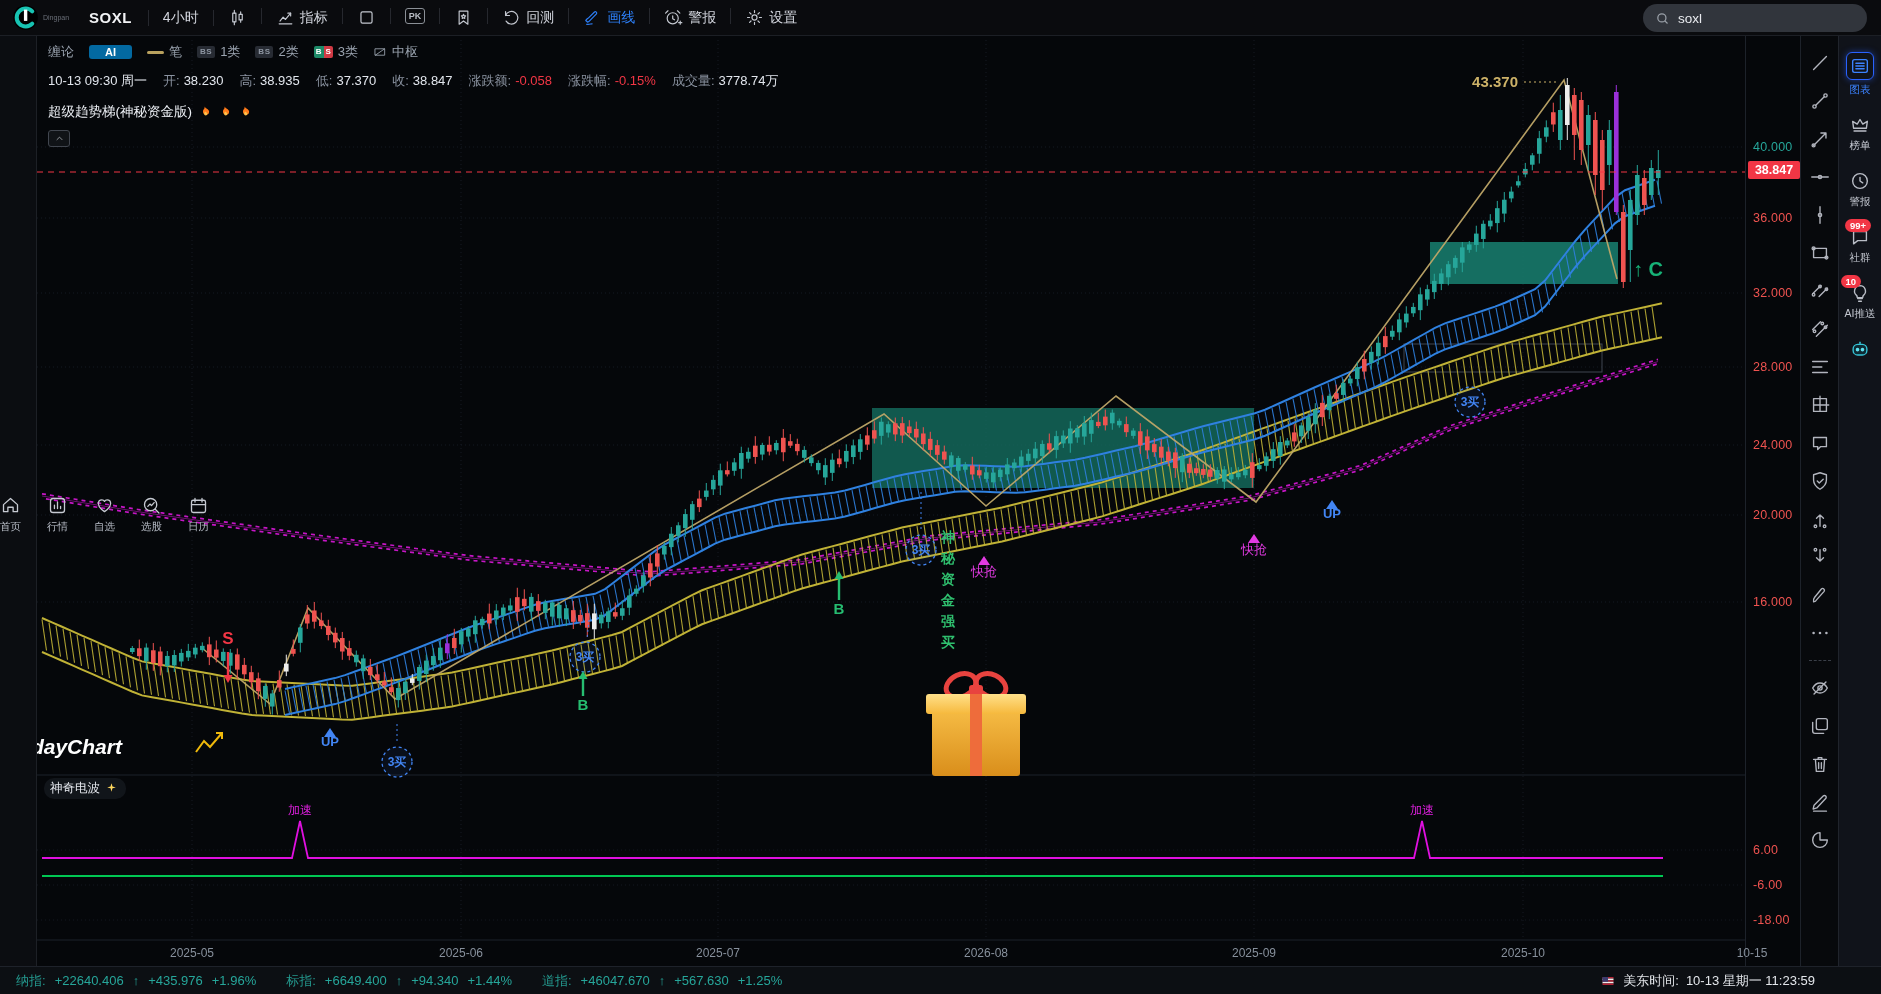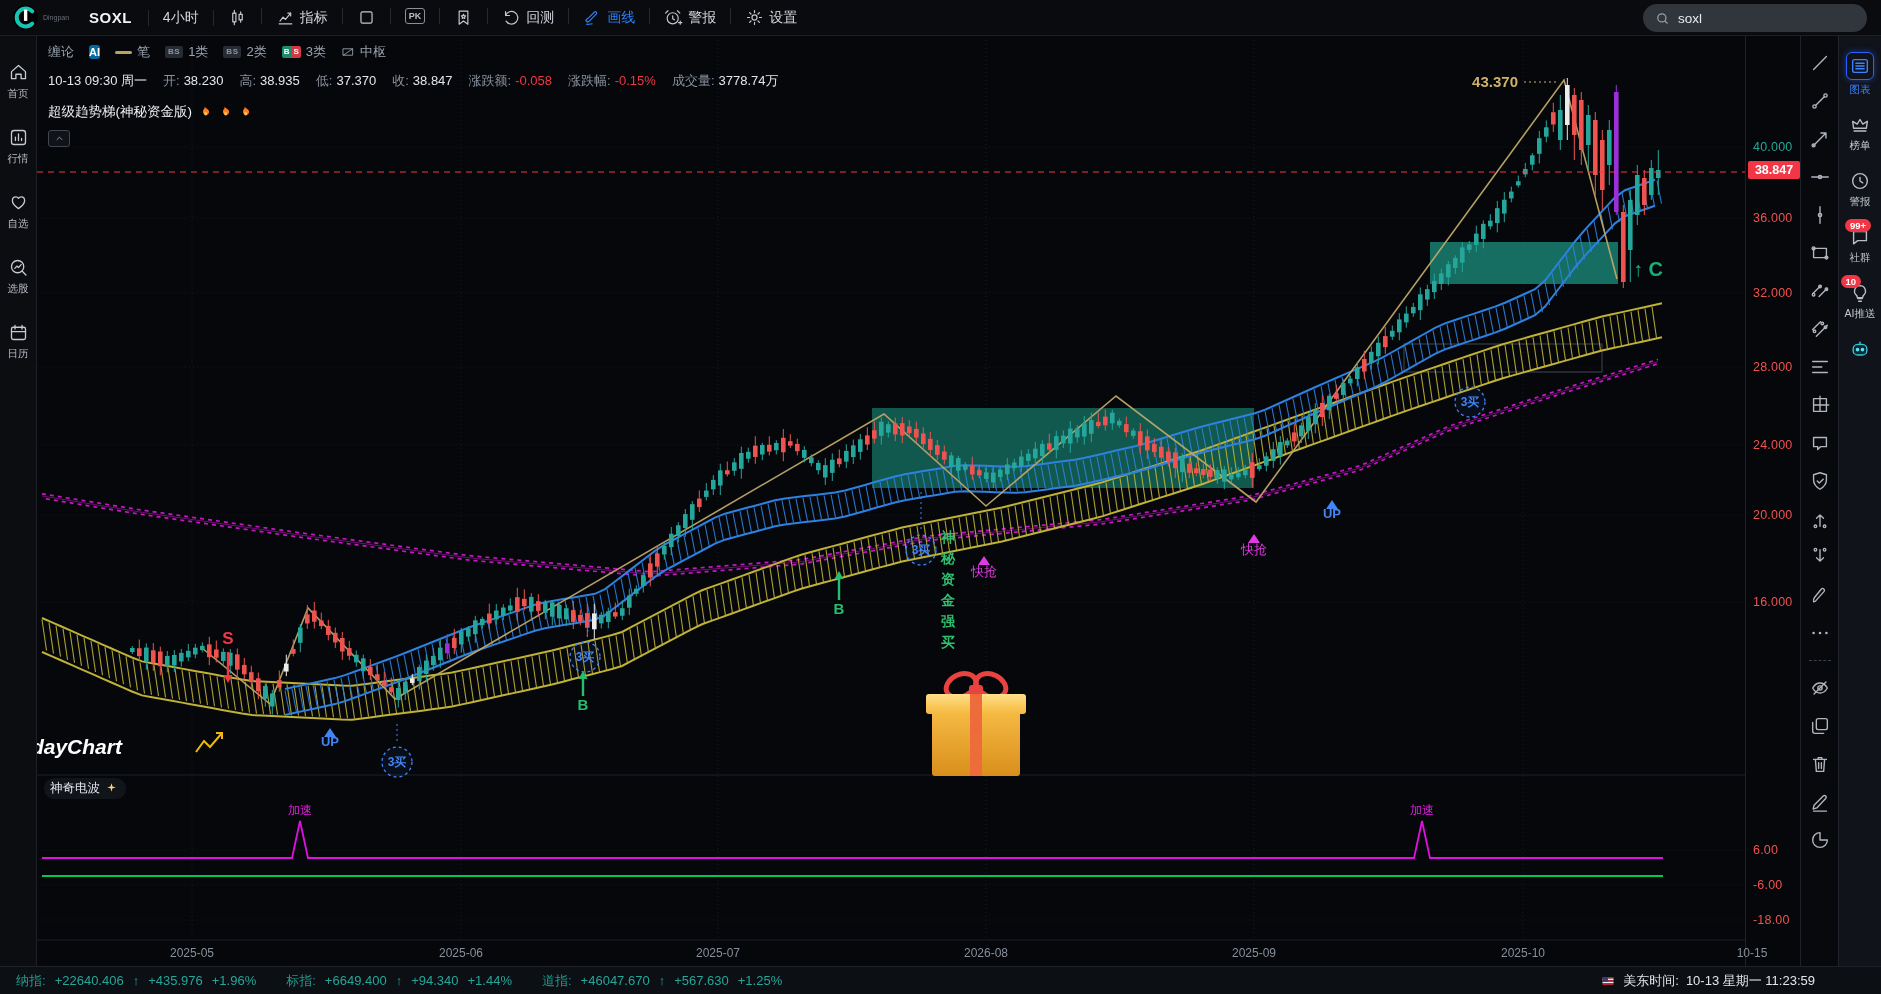--- a/index.html
+++ b/index.html
@@ -19,42 +19,42 @@
   .tb-item{display:inline-flex;align-items:center;gap:5px;font-size:14px;color:#d1d4dc;padding:0 6px;cursor:pointer;white-space:nowrap;}
   .tb-item .ic{width:19px;height:19px;}
   .tb-item.active{color:#2d7ff7;}
   .tb-item.active .ic{color:#2d7ff7;}
   .pk-box{border:1px solid #8b9097;border-radius:3px;font-size:9px;font-weight:bold;color:#b8bcc4;padding:2px 3px;line-height:10px;}
   #searchpill{position:absolute;right:14px;top:4px;height:28px;width:224px;background:#31353c;border-radius:14px;display:flex;align-items:center;padding:0 12px;box-sizing:border-box;gap:8px;}
   #searchpill .ic{width:15px;height:15px;color:#9aa0a8;}
   #searchpill .sv{font-size:13.5px;color:#e8eaee;}
 
   
-  #leftbar{position:absolute;left:0;top:36px;width:37px;height:930px;background:#0b0d11;border-right:1px solid #1d2026;display:flex;flex-direction:column;align-items:center;padding-top:26px;gap:26px;box-sizing:border-box;z-index:40;}
+  #leftbar{position:absolute;left:0;top:36px;width:37px;height:930px;background:#0b0d11;border-right:1px solid #1d2026;display:flex;flex-direction:row;align-items:center;padding-top:26px;gap:26px;box-sizing:border-box;z-index:40;}
   .lb-item{display:flex;flex-direction:column;align-items:center;gap:4px;cursor:pointer;}
   .lb-item .ic{width:21px;height:21px;color:#c6cad2;}
   .lb-item .lb-label{font-size:10.5px;color:#b7bcc6;writing-mode:horizontal-tb;}
   #rightbar{position:absolute;left:1838px;top:36px;width:43px;height:930px;background:#10131a;border-left:1px solid #20242c;display:flex;flex-direction:column;align-items:center;padding-top:16px;gap:17px;box-sizing:border-box;z-index:40;}
   .rb-item{display:flex;flex-direction:column;align-items:center;gap:3px;cursor:pointer;position:relative;}
   .rb-item .ic{width:22px;height:22px;color:#b9bdc6;}
   .rb-item.active .ic{color:#3b82ff;border:1.5px solid #2962ff;border-radius:6px;padding:2px;box-shadow:0 0 6px rgba(41,98,255,.5);}
   .rb-item .rb-label{font-size:10.5px;color:#c2c6cf;}
   .rb-item.active .rb-label{color:#3b82ff;}
   .rb-badge{position:absolute;top:-7px;left:-4px;background:#f23645;color:#fff;font-size:9.5px;font-weight:bold;border-radius:8px;padding:1px 5px;z-index:2;}
 
   
   #toolscol{position:absolute;left:1800px;top:36px;width:38px;height:930px;border-left:1px solid #1d222a;display:flex;flex-direction:column;align-items:center;padding-top:16px;gap:16px;box-sizing:border-box;z-index:30;background:#07090c;}
   .tool{width:22px;height:22px;color:#b2b5be;cursor:pointer;}
   .tool-divider{width:22px;border-top:1px dashed #3a3f48;height:0;}
 
   
   .rowfloat{position:absolute;left:48px;display:flex;align-items:center;z-index:20;white-space:nowrap;}
   #chanrow{top:43px;gap:15px;font-size:13px;color:#9aa3af;}
   .chan-item{display:inline-flex;align-items:center;gap:5px;cursor:pointer;}
-  .ai-chip{background:#0369a1;color:#fff;font-weight:bold;font-size:11px;border-radius:3px;padding:1px 0;}
+  .ai-chip{background:#0369a1;color:#fff;font-weight:bold;font-size:11px;border-radius:3px;padding:1px 16px;}
   .dash-glyph{width:17px;height:3px;background:#b9a15e;border-radius:2px;display:inline-block;}
   .bs-chip{background:#272b33;color:#8d95a1;font-size:8px;font-weight:bold;border-radius:2px;padding:2px 3px;line-height:8px;letter-spacing:.5px;}
   .bs3-chip{display:inline-flex;border-radius:2px;overflow:hidden;font-size:8px;font-weight:bold;line-height:8px;}
   .bs3-chip .b{background:#1d8a68;color:#fff;padding:2px 2px;}
   .bs3-chip .s{background:#d13a45;color:#fff;padding:2px 2px;}
   .pivot-ic{width:14px;height:14px;color:#9aa3af;}
   #ohlcrow{top:72px;gap:16px;font-size:13px;}
   .ohlc-k{color:#8b93a1;margin-right:4px;}
   .ohlc-v{color:#e2e6ed;}
   .ohlc-v.down{color:#f23645;}

